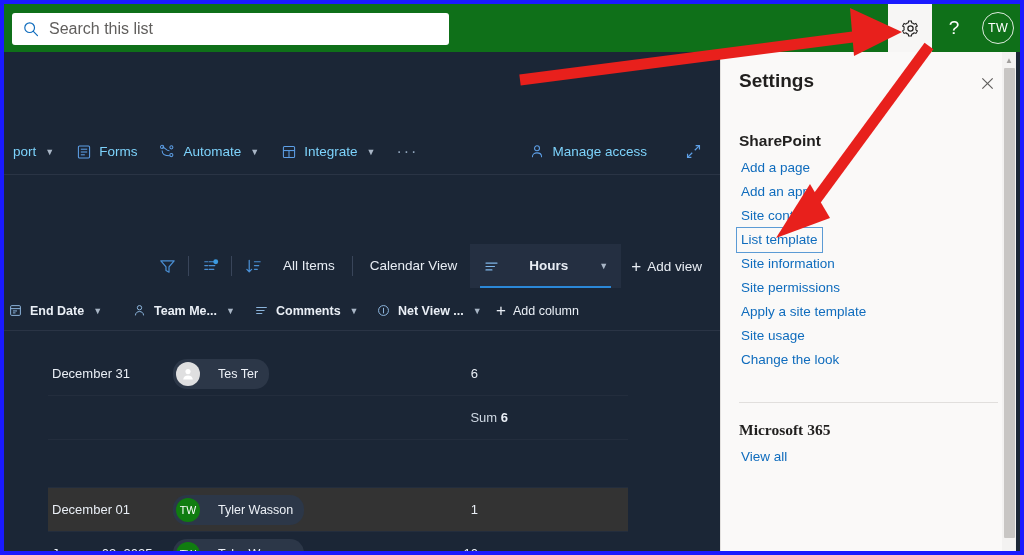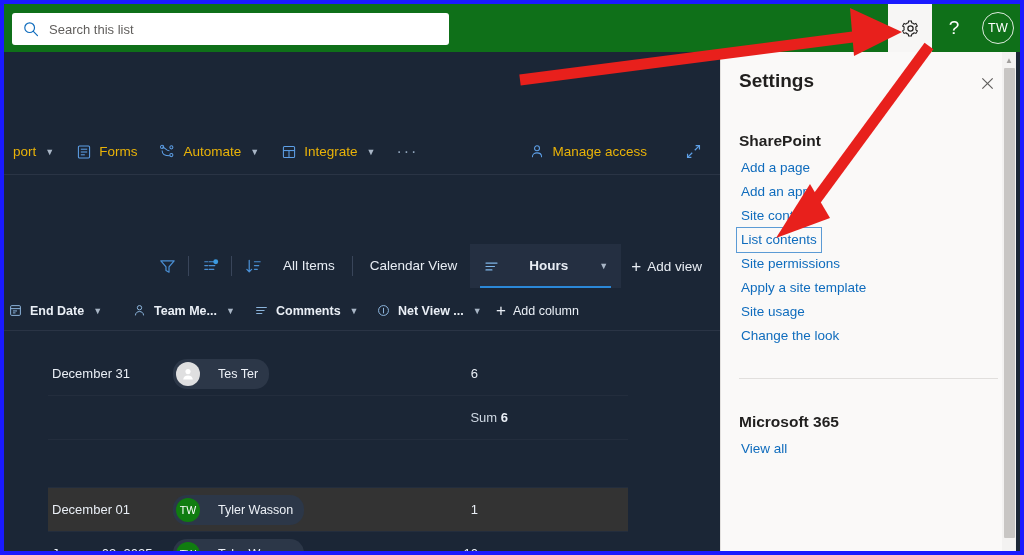--- a/index.html
+++ b/index.html
@@ -27,21 +27,21 @@
   .search-wrap {
     position: absolute; left: 8px; top: 9px;
     width: 437px; height: 32px;
     background: #ffffff; border-radius: 3px;
     display: flex; align-items: center; padding: 0 10px;
   }
   .search-icon { width: 18px; height: 18px; flex: none; margin-right: 9px; }
   .search-input {
     border: none; outline: none; background: transparent;
     font-family: "Liberation Sans", sans-serif;
-    font-size: 13px; color: #3b82f6; width: 100%;
+    font-size: 16px; color: #3b82f6; width: 100%;
   }
   .search-input::placeholder { color: #605e5c; }
 
   .suite-right { position: absolute; right: 0; top: 0; height: 48px; display: flex; align-items: stretch; }
   .suite-btn {
     width: 44px; height: 48px;
     display: flex; align-items: center; justify-content: center;
     color: #ffffff; cursor: pointer;
   }
   .suite-btn.active { background: #f7f6f5; }
@@ -62,21 +62,21 @@
     position: absolute; left: 0; top: 77px;
     width: 716px; height: 45px;
     display: flex; align-items: center;
     color: #cfd8e3; font-size: 13.5px;
   }
   .cmd-item {
     display: flex; align-items: center; gap: 7px;
     padding: 6px 9px; margin-right: 4px; cursor: pointer;
     white-space: nowrap; border-radius: 2px;
   }
-  .cmd-item .lbl { color: #eab308; font-size: 13.5px; }
+  .cmd-item .lbl { color: #7dd3fc; font-size: 13.5px; }
   .chev { font-size: 9px; color: #a9b6c6; margin-left: 2px; }
   .cmd-ellipsis { color: #8fa3ba; font-size: 16px; letter-spacing: 2px; padding: 4px 8px; cursor: pointer; }
   .cmd-right { position: absolute; right: 10px; top: 0; height: 45px; display: flex; align-items: center; gap: 16px; }
 
   .cmd-divider {
     position: absolute; left: 0; top: 122px; width: 716px; height: 1px;
     background: #2a3445;
   }
 
   
@@ -417,30 +417,31 @@
             <line x1="13.5" y1="2.5" x2="2.5" y2="13.5"></line>
         </svg>
       </div>
     </div>
 
     <div class="panel-section-title">SharePoint</div>
     <div class="panel-links">
       <span class="panel-link">Add a page</span>
       <span class="panel-link">Add an app</span>
       <span class="panel-link">Site contents</span>
-      <span class="panel-link focused">List contents</span>
+      <span class="panel-link focused">List template</span>
+      <span class="panel-link">Site information</span>
       <span class="panel-link">Site permissions</span>
       <span class="panel-link">Apply a site template</span>
       <span class="panel-link">Site usage</span>
       <span class="panel-link">Change the look</span>
     </div>
 
     <div class="panel-divider"></div>
 
-    <div class="panel-section-title" style="margin-top:34px;">Microsoft 365</div>
+    <div class="panel-section-title" style="margin-top:18px;font-family:Liberation Serif, serif;">Microsoft 365</div>
     <div class="panel-links">
       <span class="panel-link">View all</span>
     </div>
 
     <div class="panel-scroll">
       <div class="scroll-arrow">▲</div>
       <div class="panel-thumb"></div>
     </div>
   </div>
 

